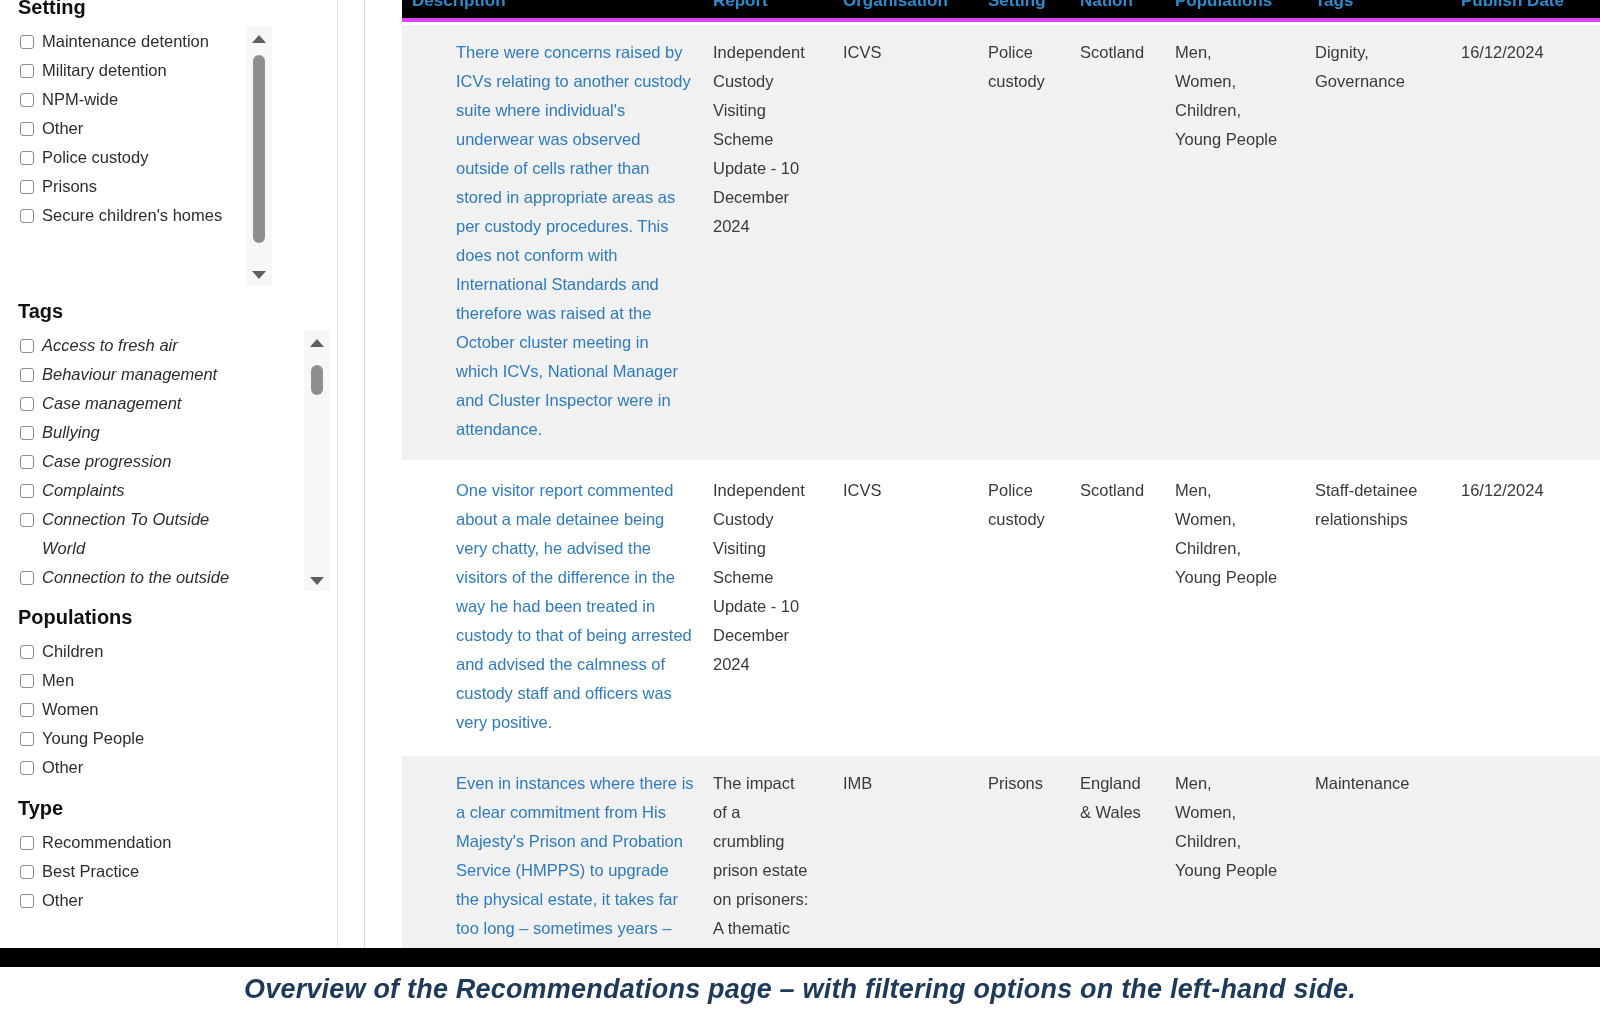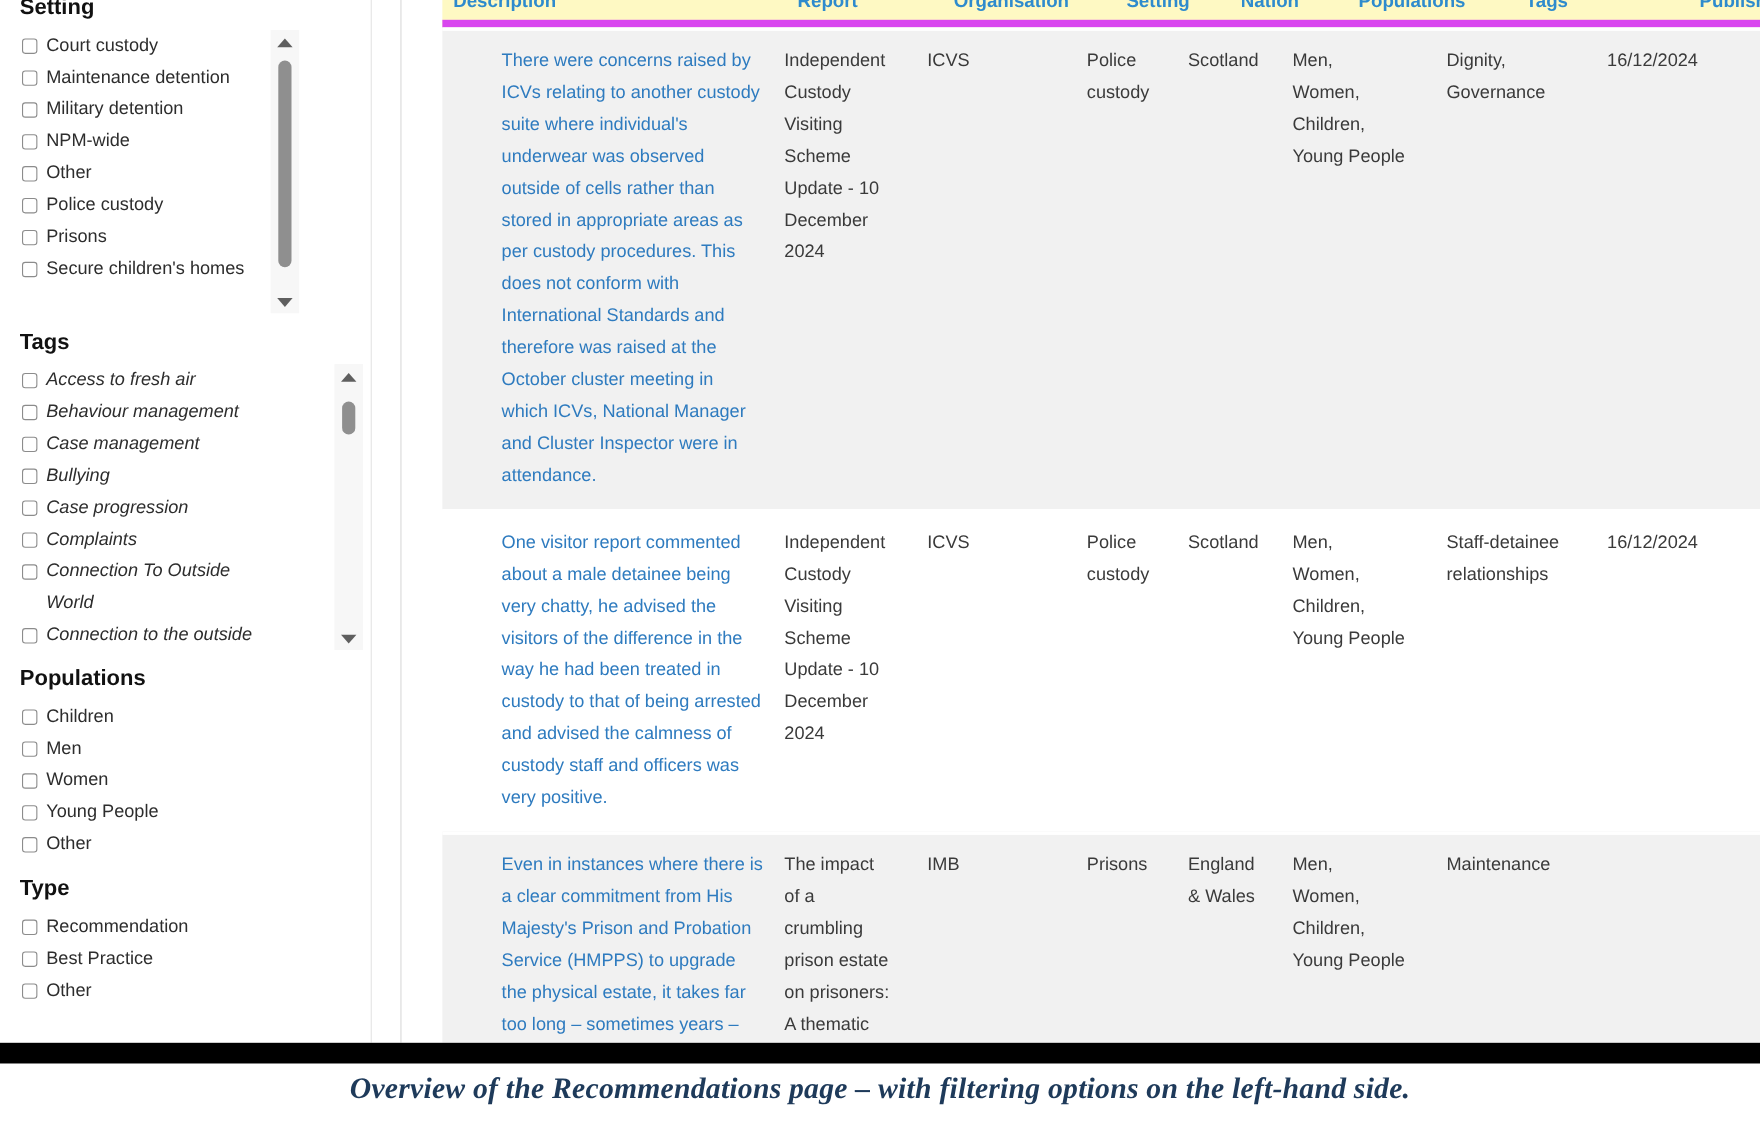--- a/index.html
+++ b/index.html
@@ -35,52 +35,48 @@
     border-left:7px solid transparent; border-right:7px solid transparent; }
   .sb-up { top:8px; border-bottom:8px solid #5f5f5f; }
   .sb-down { bottom:6px; border-top:8px solid #5f5f5f; }
   .sb-thumb { position:absolute; left:7px; width:12px; border-radius:6px; background:#8f8f8f; }
   .setting .sb-thumb { top:28px; height:188px; }
   .tags .sb-thumb { top:34px; height:30px; }
 
   
   .table-area { position:absolute; left:402px; top:0; width:1198px; height:948px; overflow:hidden; }
   .tgrid { display:grid; grid-template-columns:301px 130px 145px 92px 95px 140px 146px 149px; }
-  .thead { border-bottom:7px solid #d946ef; background:#fef9c3;gap:12px; }
+  .thead { border-bottom:4px solid #d946ef; background:#000000; }
   .th { height:18px; overflow:hidden; padding:0 8px 0 10px; }
   .th span { display:block; margin-top:-9px; font-size:17px; font-weight:600; color:#2e8bcd; white-space:nowrap; }
   .trow { border-top:3px solid #fff; }
   .trow.gray { background:#f1f1f1; }
   .trow.white { background:#fff; }
   .cell { padding:13px 8px 16px 10px; font-size:16.5px; line-height:29px; color:#3a3a3a;
     vertical-align:top; }
   .cell.desc { color:#2e7bbf;margin-left:44px; }
   .cell.desc .desc-text { max-width:272px; display:block; cursor:pointer; }
   .pre { white-space:pre-line; }
 
   
   .black-bar { position:absolute; left:0; top:948px; width:1600px; height:19px; background:#000; }
   .caption-area { position:absolute; left:0; top:967px; width:1600px; height:69px; background:#fff;
-    text-align:center; padding-top:7px;font-family:Liberation Serif, serif; }
+    text-align:center; padding-top:7px; }
   .caption { font-size:27px; font-weight:bold; font-style:italic; color:#1e3a5a; letter-spacing:0.2px; }
 </style>
 </head>
 <body>
 
 <div class="page">
   <div class="content">
 
     <aside class="sidebar">
 
       <div class="f-title first">Setting</div>
       <div class="listbox setting">
-        <div class="chk-item">
-            <span class="chk-box"></span>
-            <span class="chk-label">Court custody</span>
-          </div>
         <div class="chk-item">
             <span class="chk-box"></span>
             <span class="chk-label">Maintenance detention</span>
           </div>
         <div class="chk-item">
             <span class="chk-box"></span>
             <span class="chk-label">Military detention</span>
           </div>
         <div class="chk-item">
             <span class="chk-box"></span>

